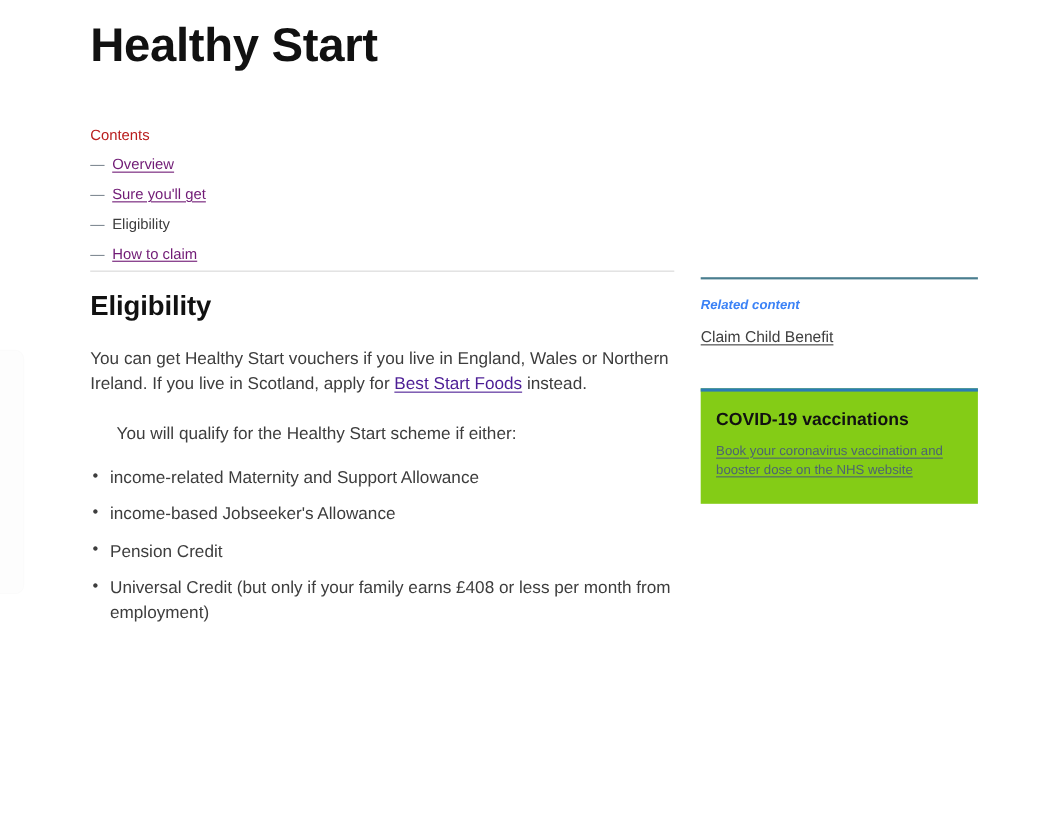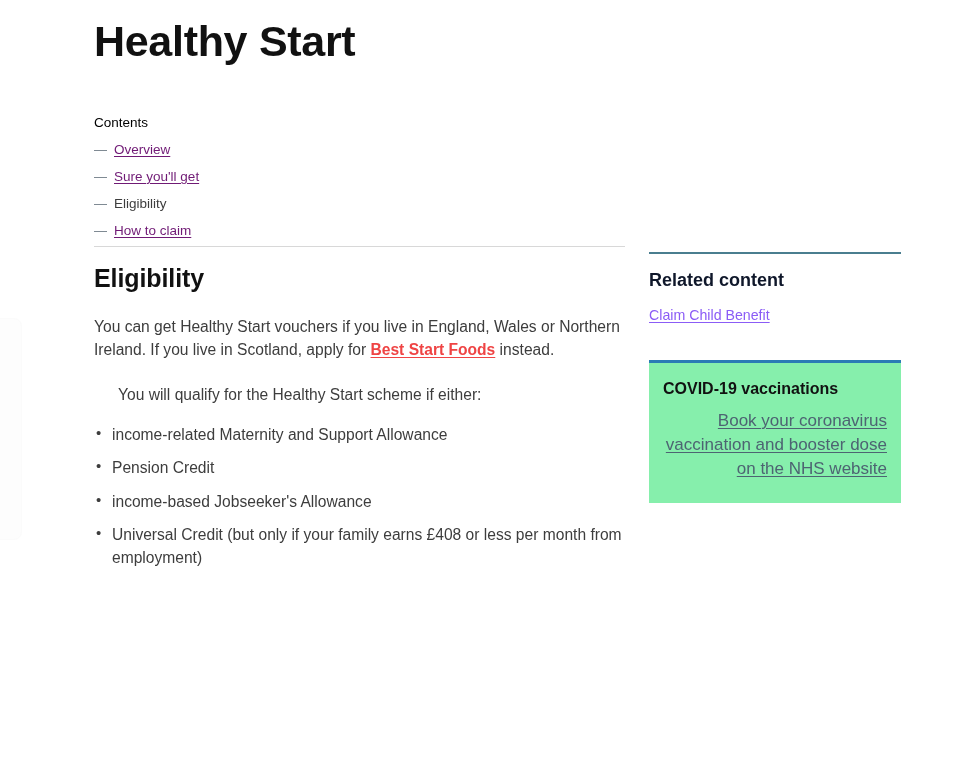--- a/index.html
+++ b/index.html
@@ -24,21 +24,21 @@
     width: 64px;
     height: 222px;
     background: #fdfdfd;
     border: 1px solid #fbfbfb;
     border-radius: 8px;
     box-sizing: border-box;
   }
 
   .page {
     position: absolute;
-    left: 12px; top: 0;
+    left: 0; top: 0;
     width: 795px;
     height: 762px;
   }
 
   
   .page-title {
     position: absolute;
     left: 82px;
     top: 18px;
     font-size: 43px;
@@ -52,21 +52,21 @@
   
   .contents {
     position: absolute;
     left: 82px;
     top: 114px;
     width: 320px;
   }
   .contents-label {
     font-size: 13.5px;
     line-height: 1.3;
-    color: #000000;
+    color: #b91c1c;
     margin: 0 0 5px 0;
   }
   .contents-list {
     list-style: none;
     margin: 0;
     padding: 0;
   }
   .contents-list li {
     display: flex;
     align-items: baseline;
@@ -116,25 +116,24 @@
     font-size: 15.6px;
     line-height: 1.52;
     margin: 0 0 21px 0;
     color: #3d3d3d;
   }
   .main-col p.tight {
     margin-bottom: 16px;
     margin-left: 24px;
   }
   .main-col a {
-    color: #ef4444;
-    text-decoration: underline;
-    text-underline-offset: 2px;
-    text-decoration-thickness: 1px;
-    font-weight: bold;
+    color: #4c1d95;
+    text-decoration: underline;
+    text-underline-offset: 2px;
+    text-decoration-thickness: 1px;
   }
   ul.bullets {
     list-style: none;
     margin: 0 0 21px 0;
     padding: 0;
   }
   ul.bullets li {
     position: relative;
     padding-left: 18px;
     font-size: 15.6px;
@@ -157,65 +156,65 @@
     position: absolute;
     left: 637px;
     top: 252px;
     width: 252px;
   }
   .related-block {
     border-top: 2px solid #4a7e8f;
     padding-top: 16px;
   }
   .related-title {
-    font-size: 18px;
-    font-weight: 700;
-    color: #0f172a;
+    font-size: 12px;
+    font-weight: 700;
+    color: #3b82f6;
     margin: 0 0 14px 0;
     line-height: 1.2;
+    font-style: italic;
   }
   .related-links {
     list-style: none;
     margin: 0;
     padding: 0;
   }
   .related-links li { margin-bottom: 14px; }
   .related-links li:last-child { margin-bottom: 0; }
   .related-links a {
     font-size: 14.2px;
-    color: #8b5cf6;
+    color: #404040;
     text-decoration: underline;
     text-underline-offset: 2px;
     text-decoration-thickness: 1px;
     line-height: 1.35;
   }
 
   .callout {
     margin-top: 35px;
     border-top: 3px solid #2b7cb5;
-    background: #86efac;
+    background: #84cc16;
     padding: 16px 14px 22px 14px;
     box-sizing: border-box;
   }
   .callout-title {
     font-size: 16px;
     font-weight: 700;
     color: #111111;
     margin: 0 0 11px 0;
     line-height: 1.2;
   }
   .callout a {
-    font-size: 17px;
+    font-size: 12px;
     color: #4d6472;
     text-decoration: underline;
     text-underline-offset: 2px;
     text-decoration-thickness: 1px;
     line-height: 1.42;
     display: inline-block;
-    text-align: right;
   }
 </style>
 </head>
 <body>
 
 <div class="ghost-panel"></div>
 
 <div class="page">
 
   <h1 class="page-title">Healthy Start</h1>
@@ -248,22 +247,22 @@
     <h2 class="section-title">Eligibility</h2>
 
     <p><span>You can get Healthy Start vouchers if you live in England, Wales or Northern Ireland. If you live in Scotland, apply for </span><a href="#">Best Start Foods</a><span> instead.</span></p>
 
     <p class="tight">You will qualify for the Healthy Start scheme if either:</p>
 
 
 
     <ul class="bullets spaced">
       <li>income-related Maternity and Support Allowance</li>
+      <li>income-based Jobseeker's Allowance</li>
       <li>Pension Credit</li>
-      <li>income-based Jobseeker's Allowance</li>
       <li>Universal Credit (but only if your family earns £408 or less per month from employment)</li>
     </ul>
 
   </main>
 
   <aside class="sidebar">
 
     <div class="related-block">
       <h3 class="related-title">Related content</h3>
       <ul class="related-links">

